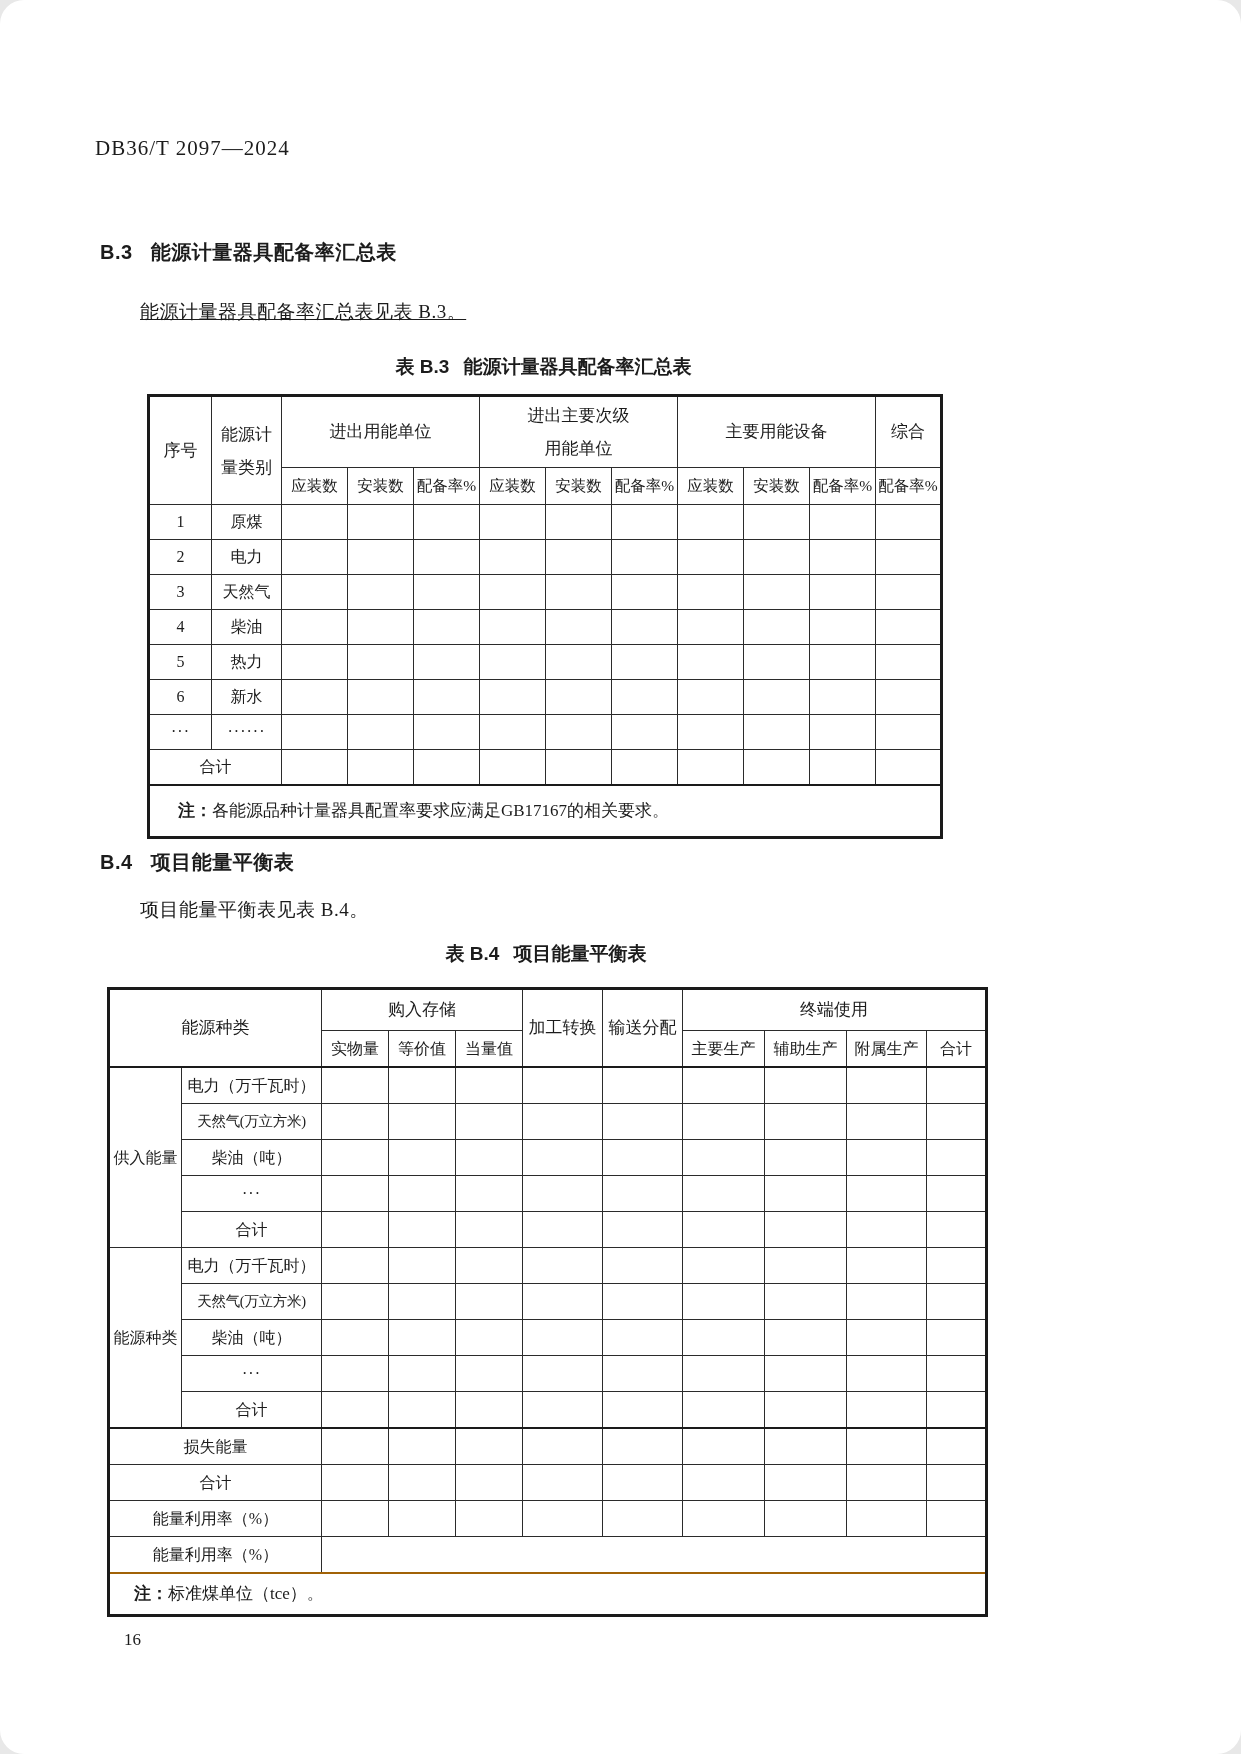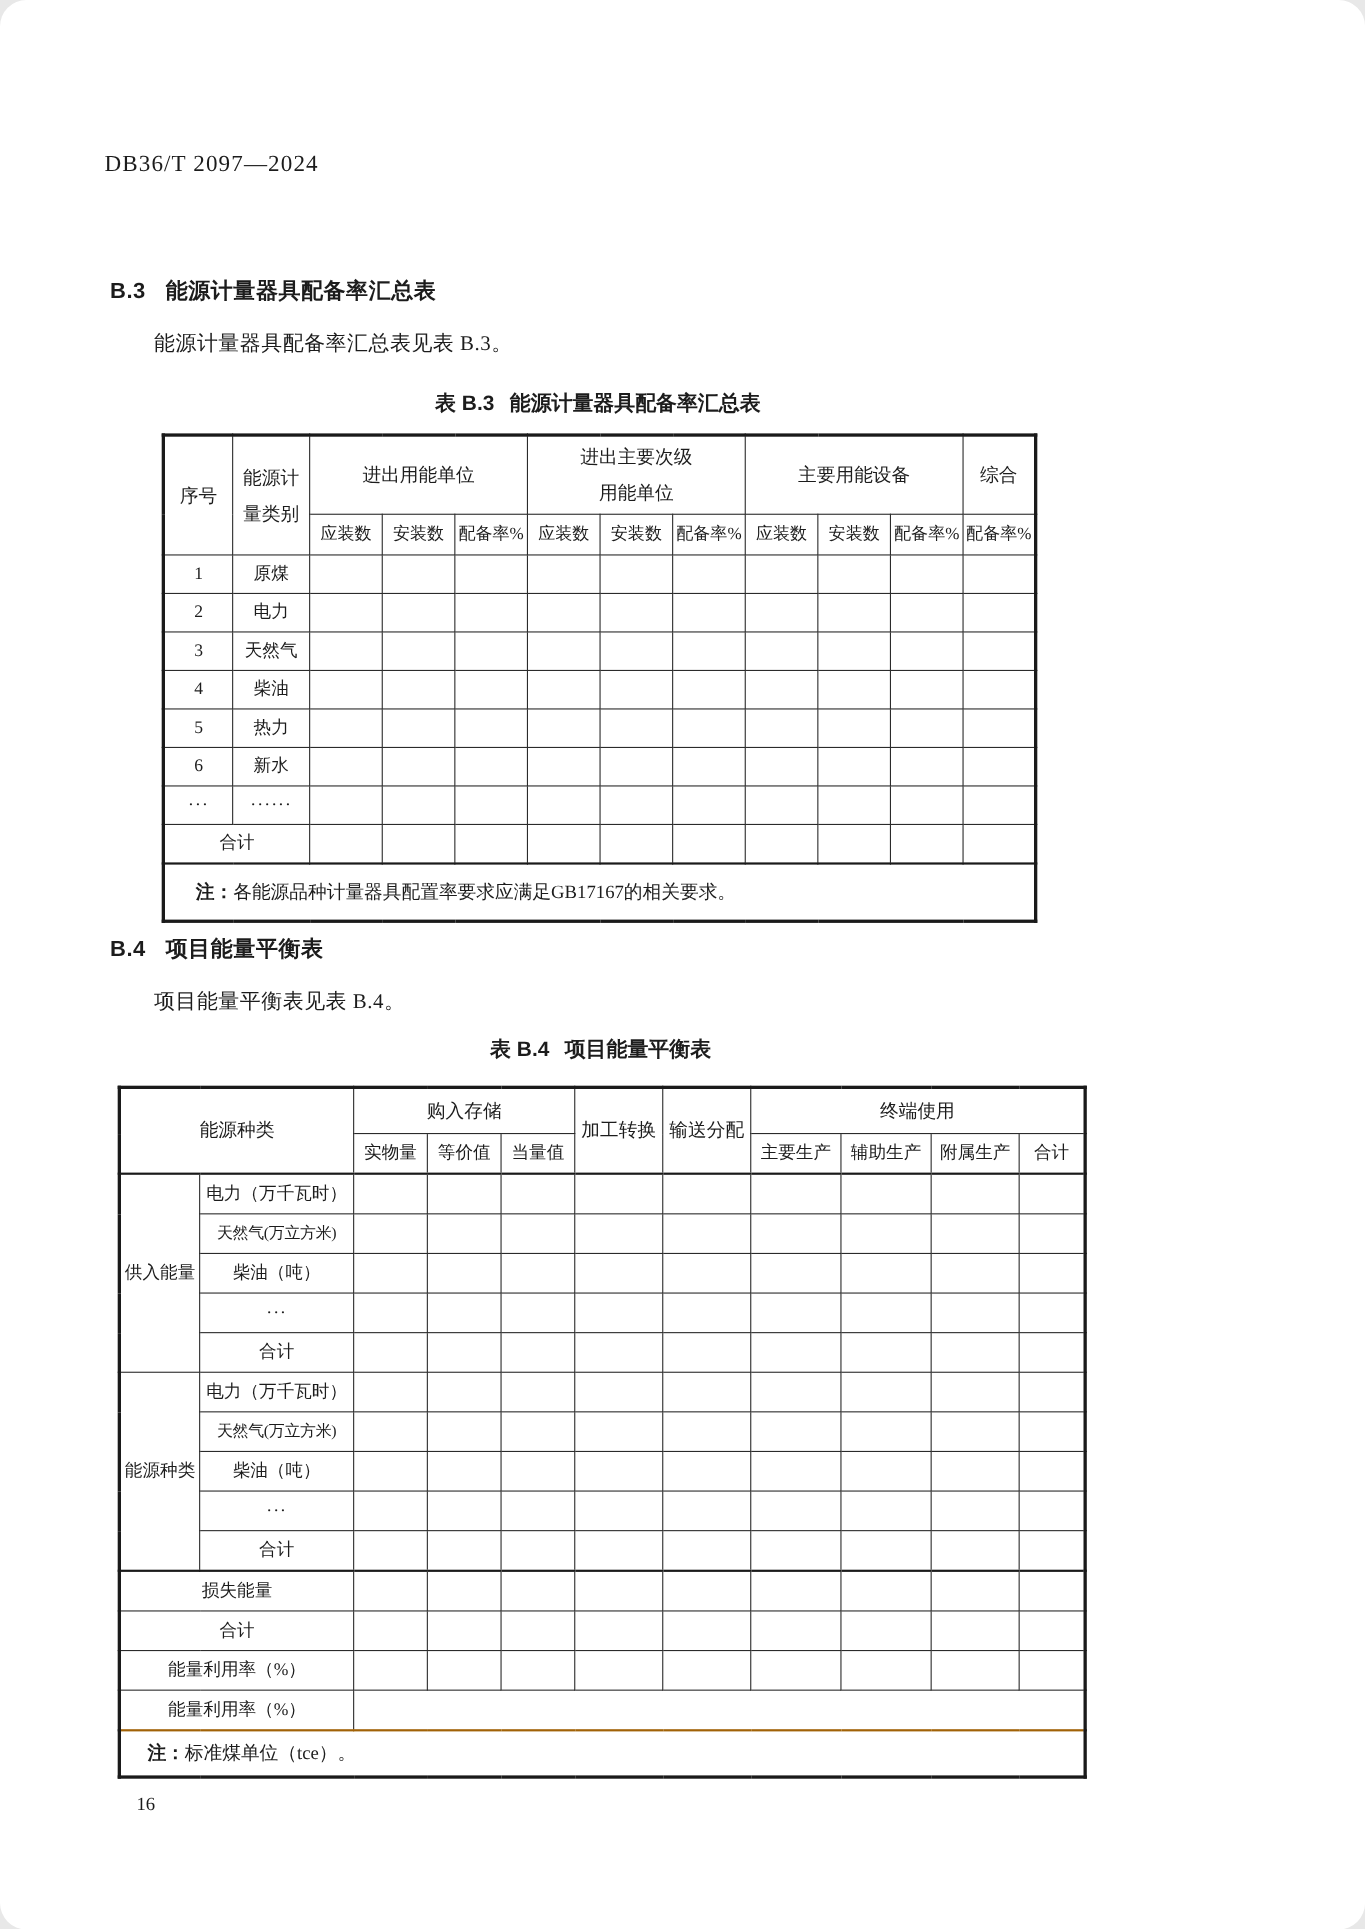--- a/index.html
+++ b/index.html
@@ -64,24 +64,24 @@
   .dots{letter-spacing:1px;}
   .page-num{left:124px;top:1630px;font-size:17px;}
 </style>
 </head>
 <body>
 
 <div class="page">
 
   <div class="abs doc-header">DB36/T 2097—2024</div>
 
-  <div class="abs section-heading" style="top:251px;">
+  <div class="abs section-heading" style="top:239px;">
     <span class="sec-no">B.3</span><span>能源计量器具配备率汇总表</span>
   </div>
-  <div class="abs intro" style="top:299px;">能源计量器具配备率汇总表见表 B.3。</div>
+  <div class="abs intro" style="top:299px;text-decoration:underline;">能源计量器具配备率汇总表见表 B.3。</div>
   <div class="abs caption" style="left:147px;top:354px;width:793px;">
     <span class="cap-no">表 B.3</span><span>能源计量器具配备率汇总表</span>
   </div>
 
   <div class="abs" style="left:147px;top:394px;">
     <table id="tb3" class="doc-table">
       <colgroup>
         <col style="width:63px">
           <col style="width:70px">
         <col style="width:66px">

